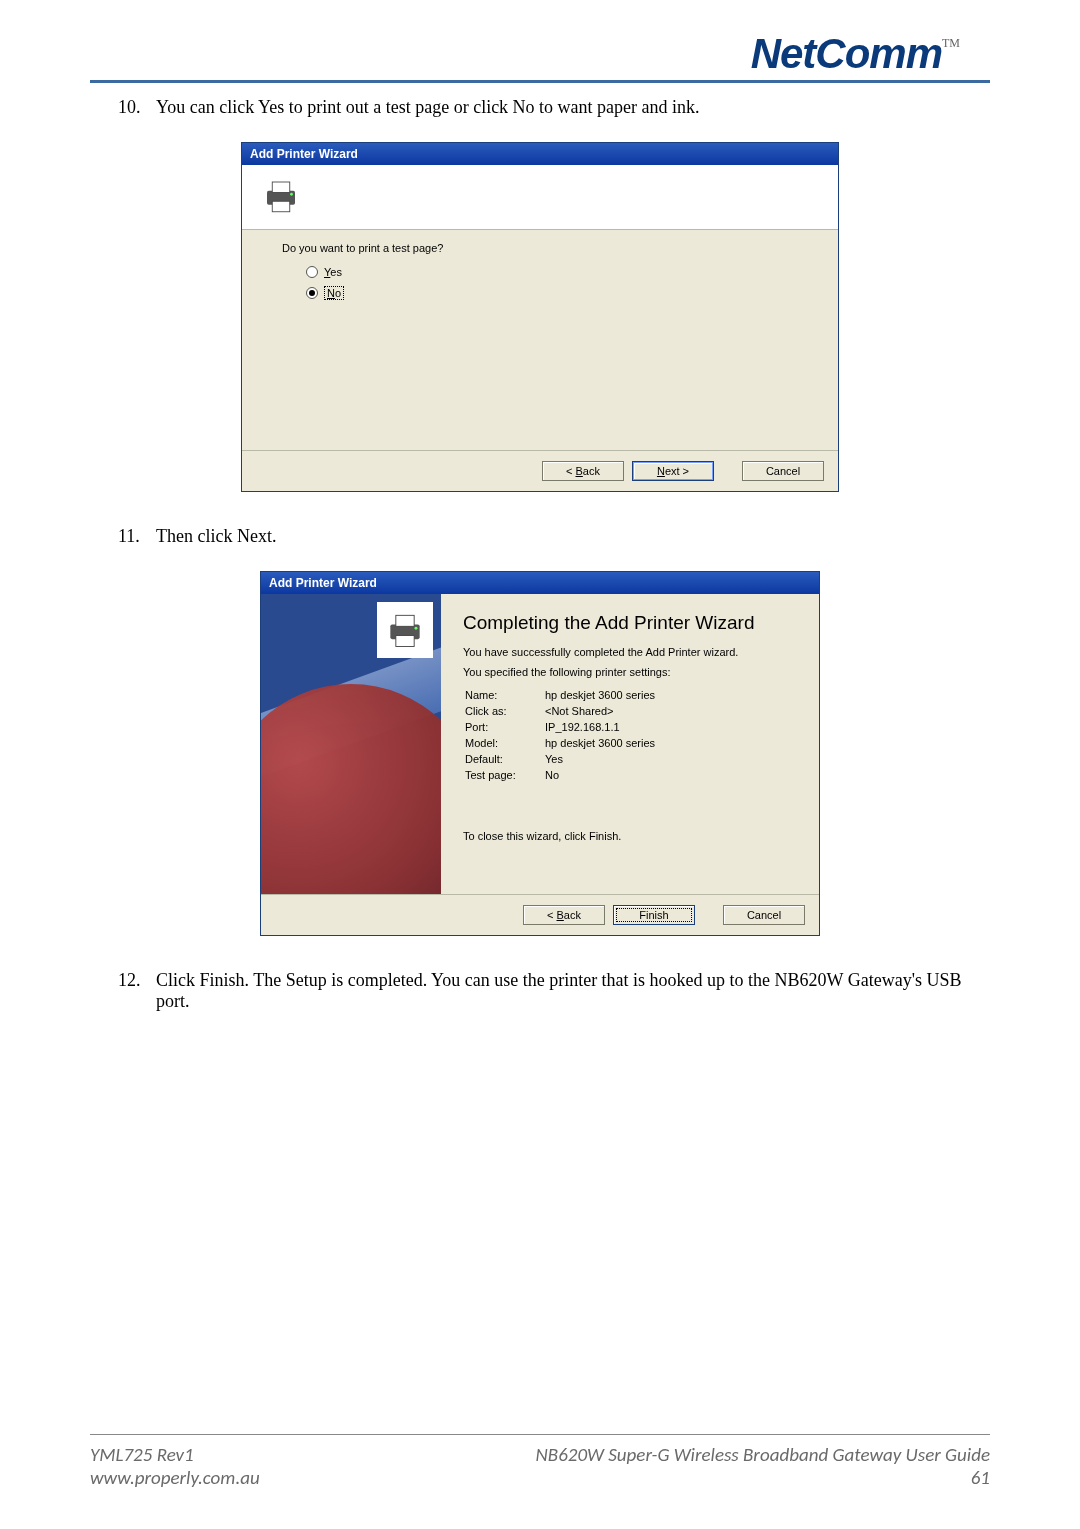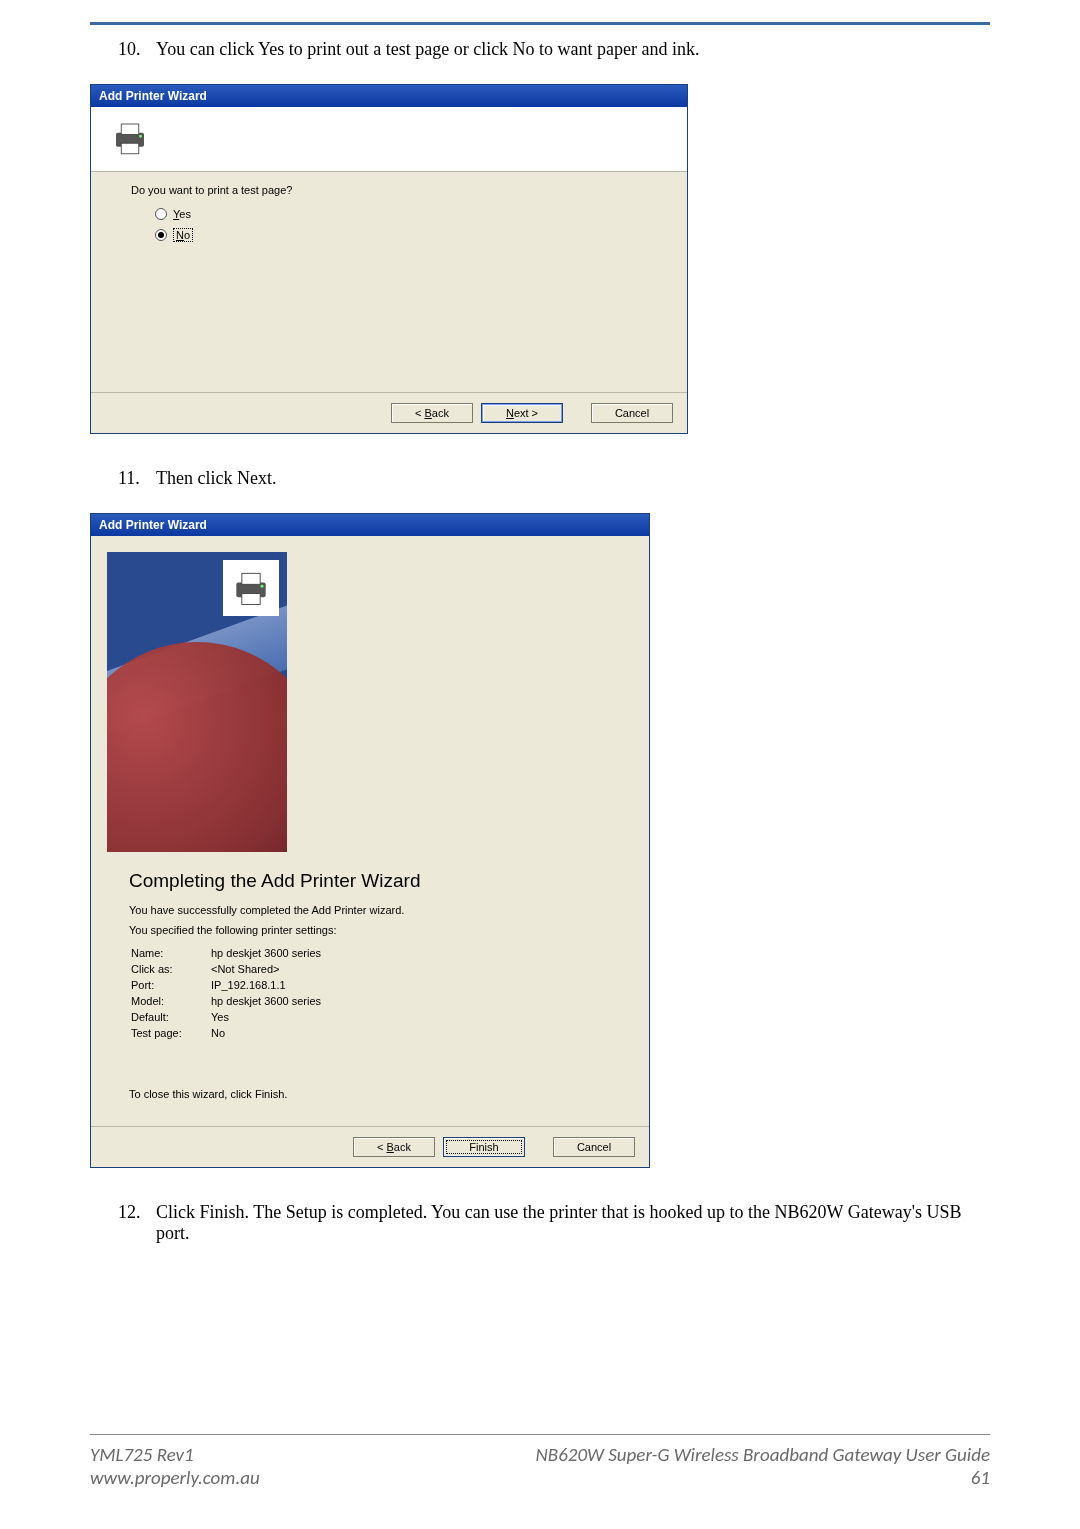--- a/index.html
+++ b/index.html
@@ -45,21 +45,21 @@
   .instruction {
     font-size: 18px;
     margin: 14px 0 24px 28px;
     display: flex;
   }
   .instruction .num {
     min-width: 38px;
   }
   .dialog-wrap {
     display: flex;
-    justify-content: flex-start;
+    justify-content: center;
     margin-bottom: 34px;
   }
   
   .wiz {
     width: 598px;
     border: 1px solid #1b3f7a;
     background: #ece9d8;
     font-family: Tahoma, Verdana, sans-serif;
     font-size: 12px;
     color: #000;
@@ -146,22 +146,21 @@
   }
   .wiz2 .titlebar {
     background: linear-gradient(#2b5bbd, #0b38a0);
     color: #fff;
     font-weight: bold;
     font-size: 12px;
     padding: 4px 8px;
   }
   .wiz2 .content {
     display: flex;
-    padding: 16px;
-    flex-direction: column;
+    padding: 0;
   }
   .wiz2 .left-pane {
     width: 180px;
     background: #2a4a90;
     position: relative;
     overflow: hidden;
     min-height: 300px;
   }
   .wiz2 .left-pane .spot {
     position: absolute;
@@ -241,20 +240,23 @@
     font-style: italic;
     color: #6a6a6a;
     font-size: 19px;
   }
   .footer .right { text-align: right; }
 </style>
 </head>
 <body>
 
 <div class="page">
+  <div class="header-logo">
+    <span class="brand">NetComm</span><span class="tm">TM</span>
+  </div>
   <div class="top-rule"></div>
 
   <div class="instruction">
     <span class="num">10.</span>
     <span>You can click Yes to print out a test page or click No to want paper and ink.</span>
   </div>
 
   <div class="dialog-wrap">
     <div class="wiz">
       <div class="titlebar">Add Printer Wizard</div>

